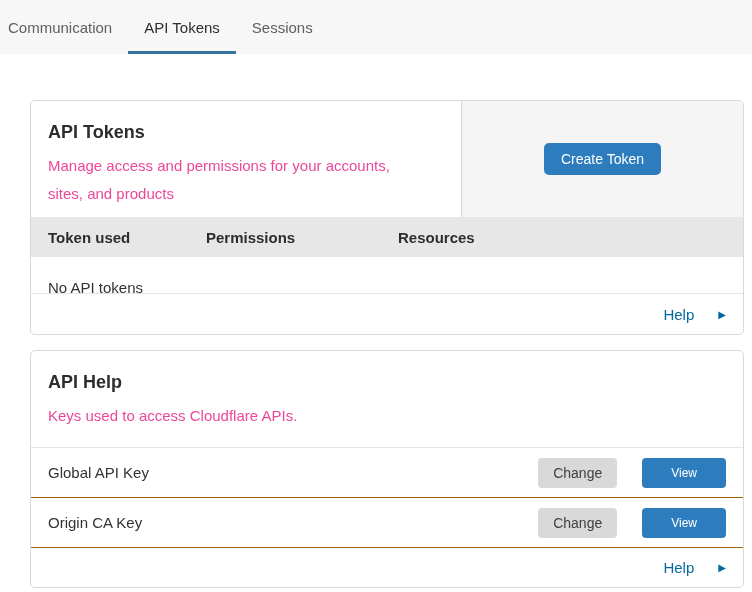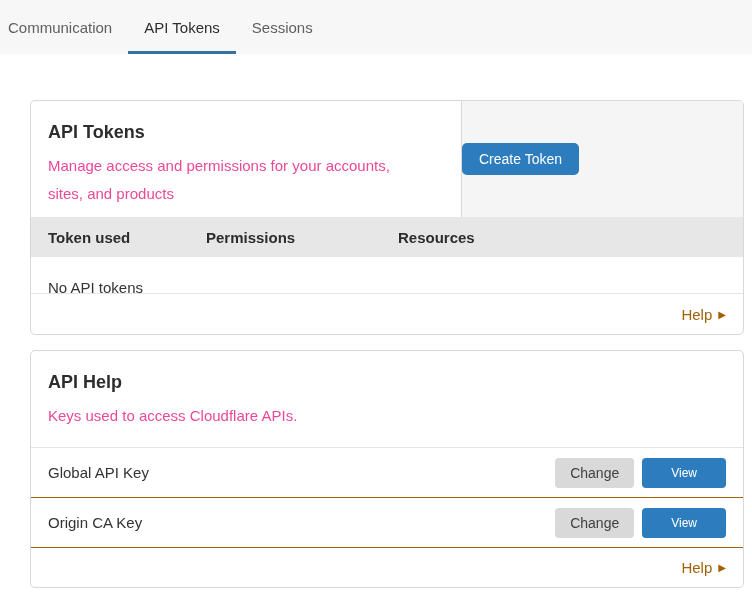--- a/index.html
+++ b/index.html
@@ -74,20 +74,21 @@
     line-height: 28px;
     color: #ec4899;
     max-width: 372px;
   }
   .head-right {
     flex: 1;
     background: #f5f5f6;
     border-left: 1px solid #d8d8d8;
     display: flex;
     align-items: center;
+    justify-content: center;
   }
   .btn-primary {
     background: #2d7dbe;
     color: #ffffff;
     border: none;
     border-radius: 5px;
     font-family: "Liberation Sans", sans-serif;
     font-size: 14px;
     padding: 8px 17px;
     cursor: pointer;
@@ -117,45 +118,45 @@
   
   .card-foot {
     display: flex;
     justify-content: flex-end;
     align-items: center;
     height: 40px;
     padding: 0 17px;
   }
   .card-keys .card-foot { height: 39px; }
   .help-link {
-    color: #a16207;
+    color: #0369a1;
     font-size: 15px;
     text-decoration: none;
     display: inline-flex;
     align-items: center;
-    gap: 6px;
+    gap: 24px;
     cursor: pointer;
   }
   .help-arrow { font-size: 10px; line-height: 1; padding-top: 1px; }
 
   
   .keys-head {
     padding: 19px 17px 17px 17px;
     border-bottom: 1px solid #e5e5e5;
   }
   .key-row {
     display: flex;
     align-items: center;
     justify-content: space-between;
     height: 50px;
     padding: 0 17px;
     border-bottom: 1px solid #a16207;
   }
   .key-label { font-size: 15px; color: #333333; }
-  .key-actions { display: flex; gap: 8px; }
+  .key-actions { display: flex; gap: 25px; }
   .btn-change {
     background: #d9d9d9;
     color: #404040;
     border: none;
     border-radius: 4px;
     font-family: "Liberation Sans", sans-serif;
     font-size: 14px;
     padding: 7px 15px;
     cursor: pointer;
   }

